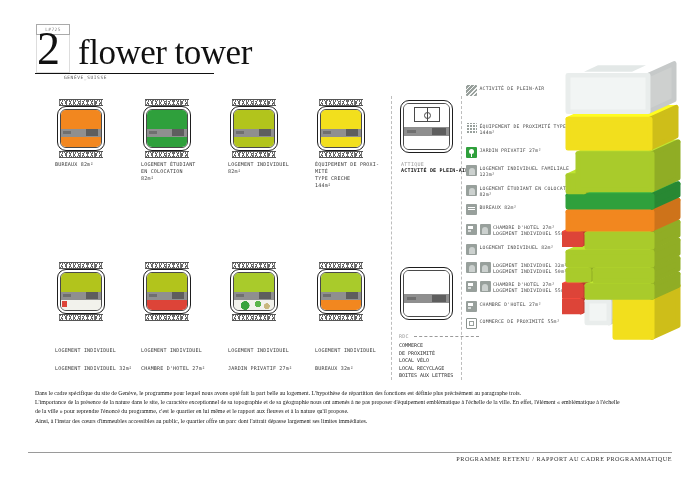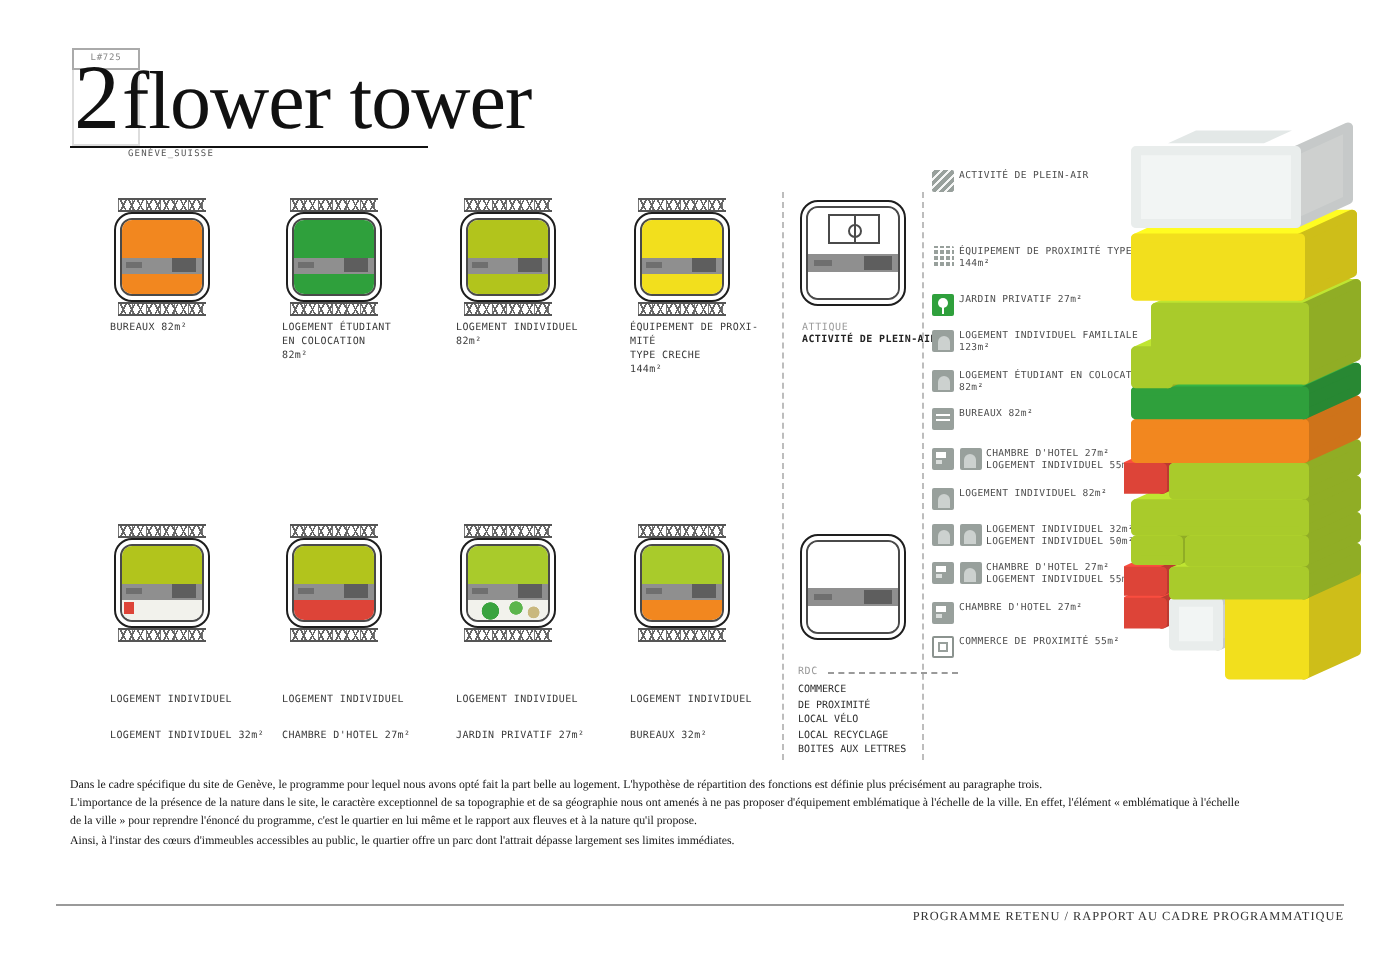--- a/index.html
+++ b/index.html
@@ -7,21 +7,21 @@
   .page{position:relative;width:700px;height:479px;background:#fff;overflow:hidden}
   .abs{position:absolute}
 
   
   .code-tallbox{position:absolute;left:36px;top:24px;width:34px;height:49px;border:0.7px solid #ddd}
   .code-box{position:absolute;left:36px;top:24px;width:34px;height:11px;border:0.7px solid #aaa;
             font-size:4.5px;color:#888;display:flex;align-items:center;justify-content:center;letter-spacing:0.4px}
   .title-wrap{position:absolute;left:37px;top:26px;display:flex;align-items:baseline;
               font-family:"Liberation Serif",serif;color:#111}
   .title-num{font-size:46px;line-height:46px}
-  .title-txt{font-size:41px;line-height:35px;letter-spacing:-0.5px;margin-left:1px}
+  .title-txt{font-size:35px;line-height:35px;letter-spacing:-0.5px;margin-left:18px}
   .title-rule{position:absolute;left:35px;top:73px;width:179px;height:1.2px;background:#111}
   .subtitle{position:absolute;left:64px;top:74.5px;font-size:4.5px;letter-spacing:0.6px;color:#555}
 
   
   .plan-card{position:absolute;width:48px}
   .zz{height:7px;margin:0 2px;
       border-top:0.8px solid #555;border-bottom:0.8px solid #555;
       background:
         repeating-linear-gradient(62deg,transparent 0 3px,#666 3px 3.8px),
         repeating-linear-gradient(-62deg,transparent 0 3px,#666 3px 3.8px),

